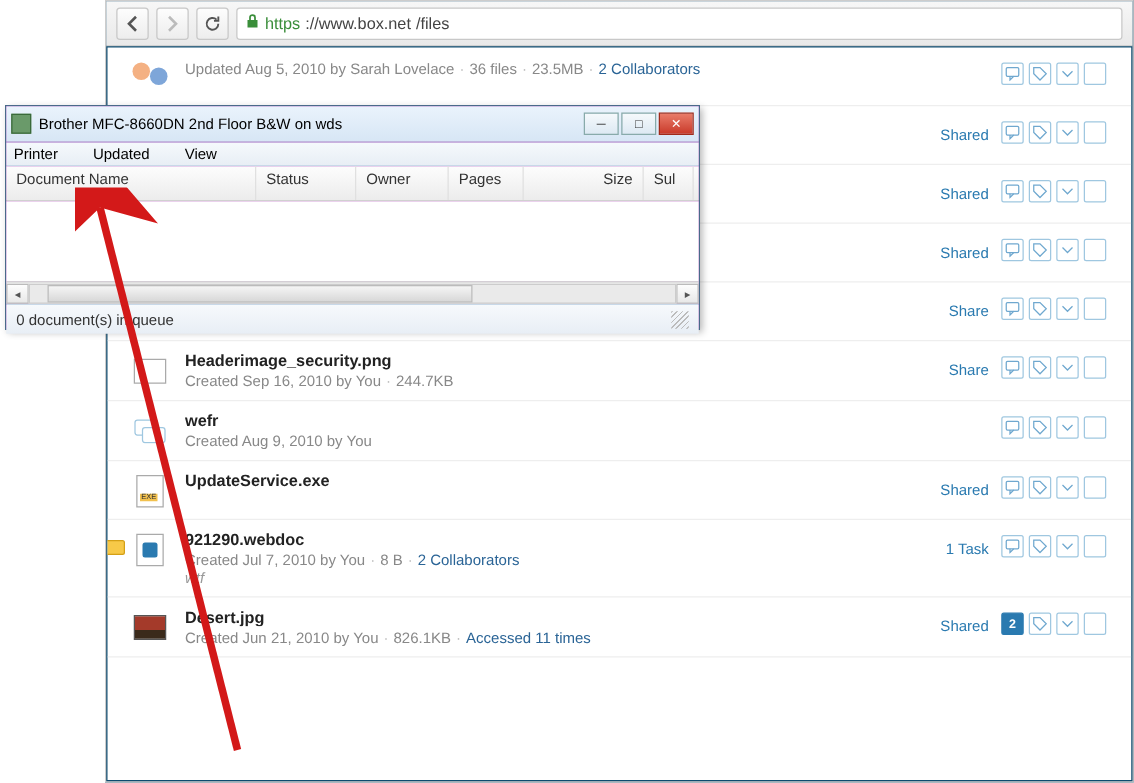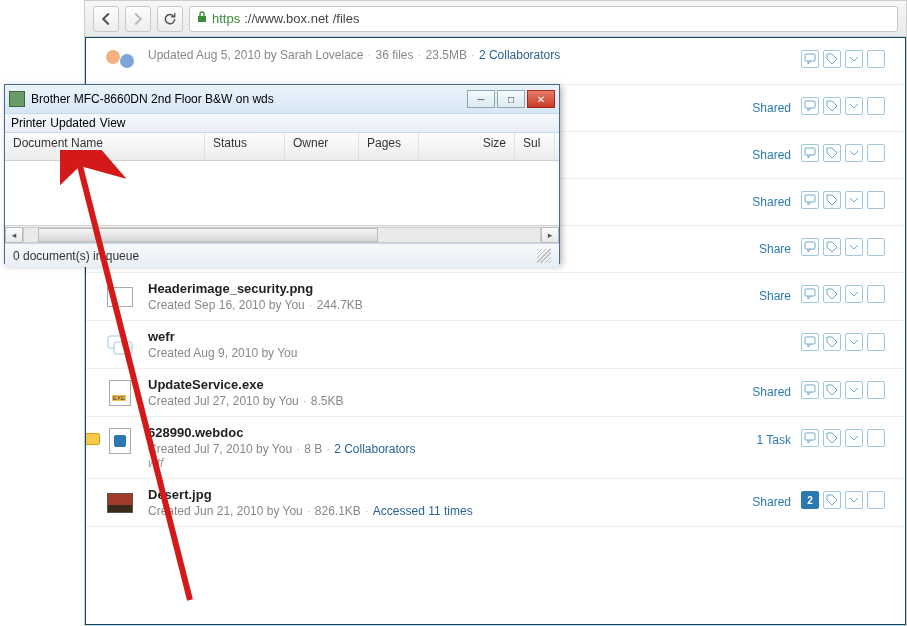--- a/index.html
+++ b/index.html
@@ -40,21 +40,21 @@
   .ic-webdoc span{width:12px;height:12px;background:#2a7ab0;border-radius:2px;display:block}
   .ic-photo{width:26px;height:20px;background:linear-gradient(#a43a2a 60%,#3a2a1a 60%);border:1px solid #555}
   
   .pwin{position:absolute;left:4px;top:84px;width:556px;height:180px;background:#a21caf;border:1px solid #4a6a8a;box-shadow:2px 2px 6px rgba(0,0,0,.3)}
   .pwin-title{height:28px;background:linear-gradient(#eaf3fc,#d7e6f5);display:flex;align-items:center;padding:0 4px;gap:6px}
   .pwin-title .picon{width:16px;height:16px;background:#6a9a6a;border:1px solid #3a6a3a}
   .pwin-title .ttext{flex:1;color:#000;font-size:12px}
   .pwin-btns{display:flex;gap:2px}
   .pwin-btn{width:28px;height:18px;border:1px solid #8aa;background:linear-gradient(#f5f9fc,#dde9f3);display:flex;align-items:center;justify-content:center;cursor:pointer;font-size:10px}
   .pwin-btn.close{background:linear-gradient(#e97c6a,#c93a2a);border-color:#a02a1a;color:#fff}
-  .pwin-menu{height:20px;background:linear-gradient(#f5f9fc,#e8eef5);border-top:1px solid #c8d8e8;border-bottom:1px solid #c8d8e8;display:flex;align-items:center;padding:0 6px;gap:4px;font-size:12px;color:#000}
+  .pwin-menu{height:20px;background:linear-gradient(#f5f9fc,#e8eef5);border-top:1px solid #c8d8e8;border-bottom:1px solid #c8d8e8;display:flex;align-items:center;padding:0 6px;gap:28px;font-size:12px;color:#000}
   .pwin-menu span{cursor:pointer}
   .pwin-cols{height:28px;background:linear-gradient(#fdfdfd,#ececec);border-bottom:1px solid #d0d0d0;display:flex;font-size:12px;color:#333}
   .pwin-cols div{padding:3px 8px;border-right:1px solid #e0e0e0}
   .pwin-body{height:64px;background:#fff}
   .pwin-scroll{height:18px;background:#f0f0f0;border-top:1px solid #d0d0d0;display:flex;align-items:center}
   .pwin-scroll .arr{width:18px;height:16px;border:1px solid #bbb;background:linear-gradient(#fdfdfd,#e8e8e8);display:flex;align-items:center;justify-content:center;font-size:9px;color:#555;cursor:pointer}
   .pwin-scroll .track{flex:1;height:16px;background:#eaeaea;border:1px solid #ccc;position:relative}
   .pwin-scroll .thumb{position:absolute;left:14px;top:0;width:340px;height:14px;background:linear-gradient(#f5f5f5,#d8d8d8);border:1px solid #bbb}
   .pwin-status{height:24px;background:linear-gradient(#f6f9fc,#e8eef5);border-top:1px solid #c8d8e8;display:flex;align-items:center;padding:0 8px;font-size:12px;color:#333}
   .pwin-status .grip{margin-left:auto;width:14px;height:14px;background:repeating-linear-gradient(135deg,#bbb 0 1px,transparent 1px 3px)}
@@ -304,21 +304,20 @@
               <div class="act"></div>
             </div>
           </div>
         </div>
         <div class="row">
           <div class="row-icon">
             <div class="ic-exe"></div>
           </div>
           <div class="row-body">
             <div class="row-title">UpdateService.exe</div>
-            <div class="row-meta"><span>Created Jul 27, 2010 by You</span><span class="sep">·</span><span>8.5KB</span></div>
           </div>
           <div class="row-right">
             <span class="status">Shared</span>
             <div class="actions">
               <div class="act">
                 <svg viewBox="0 0 12 12">
                   <rect x="1" y="1" width="10" height="7" rx="1" fill="none" stroke="currentColor"></rect>
                   <path d="M4 8v3l3-3" fill="none" stroke="currentColor"></path>
                 </svg>
               </div>
@@ -337,21 +336,21 @@
           </div>
         </div>
         <div class="row">
           <div class="row-icon">
             <div class="badge-left"></div>
             <div class="ic-webdoc">
               <span></span>
             </div>
           </div>
           <div class="row-body">
-            <div class="row-title">628990.webdoc</div>
+            <div class="row-title">921290.webdoc</div>
             <div class="row-meta"><span>Created Jul 7, 2010 by You</span><span class="sep">·</span><span>8 B</span><span class="sep">·</span><a href="#">2 Collaborators</a></div>
             <div class="row-meta"><span class="comment">wtf</span></div>
           </div>
           <div class="row-right">
             <span class="status">1 Task</span>
             <div class="actions">
               <div class="act">
                 <svg viewBox="0 0 12 12">
                   <rect x="1" y="1" width="10" height="7" rx="1" fill="none" stroke="currentColor"></rect>
                   <path d="M4 8v3l3-3" fill="none" stroke="currentColor"></path>

